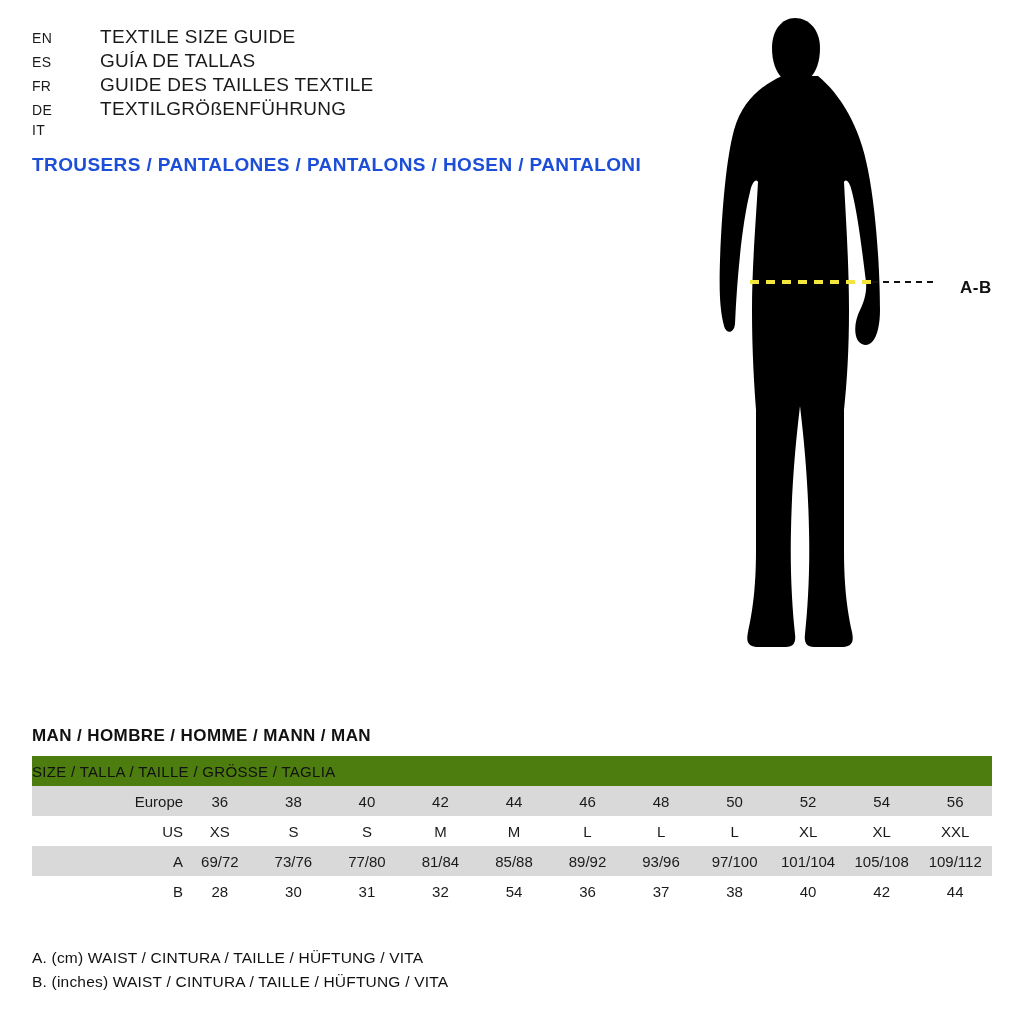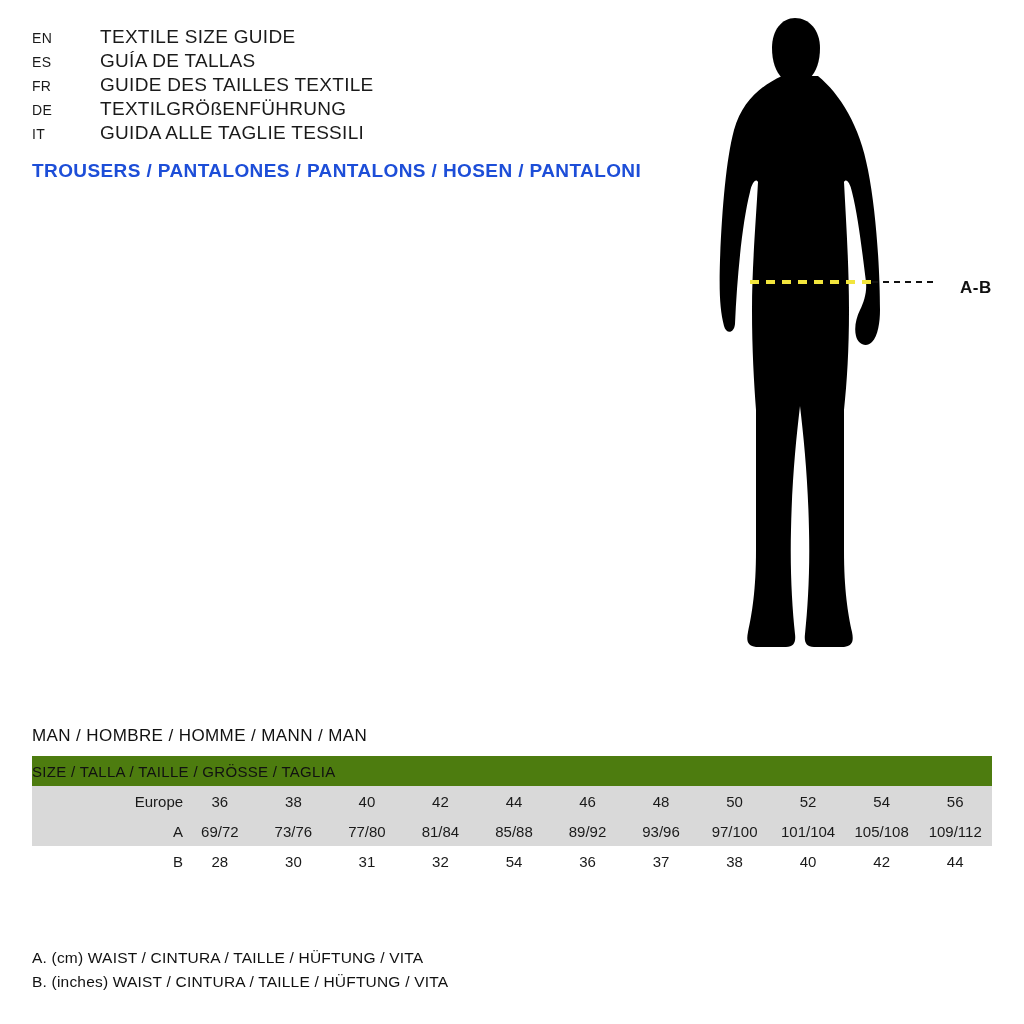--- a/index.html
+++ b/index.html
@@ -70,21 +70,21 @@
 
   
   .table-section {
     position: absolute;
     left: 32px;
     top: 726px;
     width: 960px;
   }
   .section-title {
     font-size: 17px;
-    font-weight: normal;
+    font-weight: bold;
     letter-spacing: 0.4px;
     color: #111;
     margin-bottom: 10px;
   }
   table.size-table {
     border-collapse: collapse;
     width: 960px;
     font-size: 15px;
   }
   table.size-table td {
@@ -145,21 +145,20 @@
     <div class="lang-text">GUIDE DES TAILLES TEXTILE</div>
   </div>
 
   <div class="lang-row">
     <div class="lang-code">DE</div>
     <div class="lang-text">TEXTILGRÖßENFÜHRUNG</div>
   </div>
 
   <div class="lang-row">
     <div class="lang-code">IT</div>
-    <div class="lang-text">GUIDA ALLE TAGLIE TESSILI</div>
   </div>
 
   <div class="garment-line">TROUSERS / PANTALONES / PANTALONS / HOSEN / PANTALONI</div>
 </div>
 
 <div class="figure-wrap">
   <svg width="330" height="670" viewBox="0 0 330 670" xmlns="http://www.w3.org/2000/svg">
 
     <path d="M105 8 C92 8 82 20 82 38 C82 52 86 62 92 68 L120 68 C126 62 130 52 130 38 C130 20 119 8 105 8 Z" fill="#000000"></path>
 
@@ -219,20 +218,34 @@
         <td class="val-cell">42</td>
         <td class="val-cell">44</td>
         <td class="val-cell">46</td>
         <td class="val-cell">48</td>
         <td class="val-cell">50</td>
         <td class="val-cell">52</td>
         <td class="val-cell">54</td>
         <td class="val-cell">56</td>
       </tr>
 
+      <tr class="row-plain">
+        <td class="label-cell">US</td>
+        <td class="val-cell">XS</td>
+        <td class="val-cell">S</td>
+        <td class="val-cell">S</td>
+        <td class="val-cell">M</td>
+        <td class="val-cell">M</td>
+        <td class="val-cell">L</td>
+        <td class="val-cell">L</td>
+        <td class="val-cell">L</td>
+        <td class="val-cell">XL</td>
+        <td class="val-cell">XL</td>
+        <td class="val-cell">XXL</td>
+      </tr>
 
       <tr class="row-shade">
         <td class="label-cell">A</td>
         <td class="val-cell">69/72</td>
         <td class="val-cell">73/76</td>
         <td class="val-cell">77/80</td>
         <td class="val-cell">81/84</td>
         <td class="val-cell">85/88</td>
         <td class="val-cell">89/92</td>
         <td class="val-cell">93/96</td>

